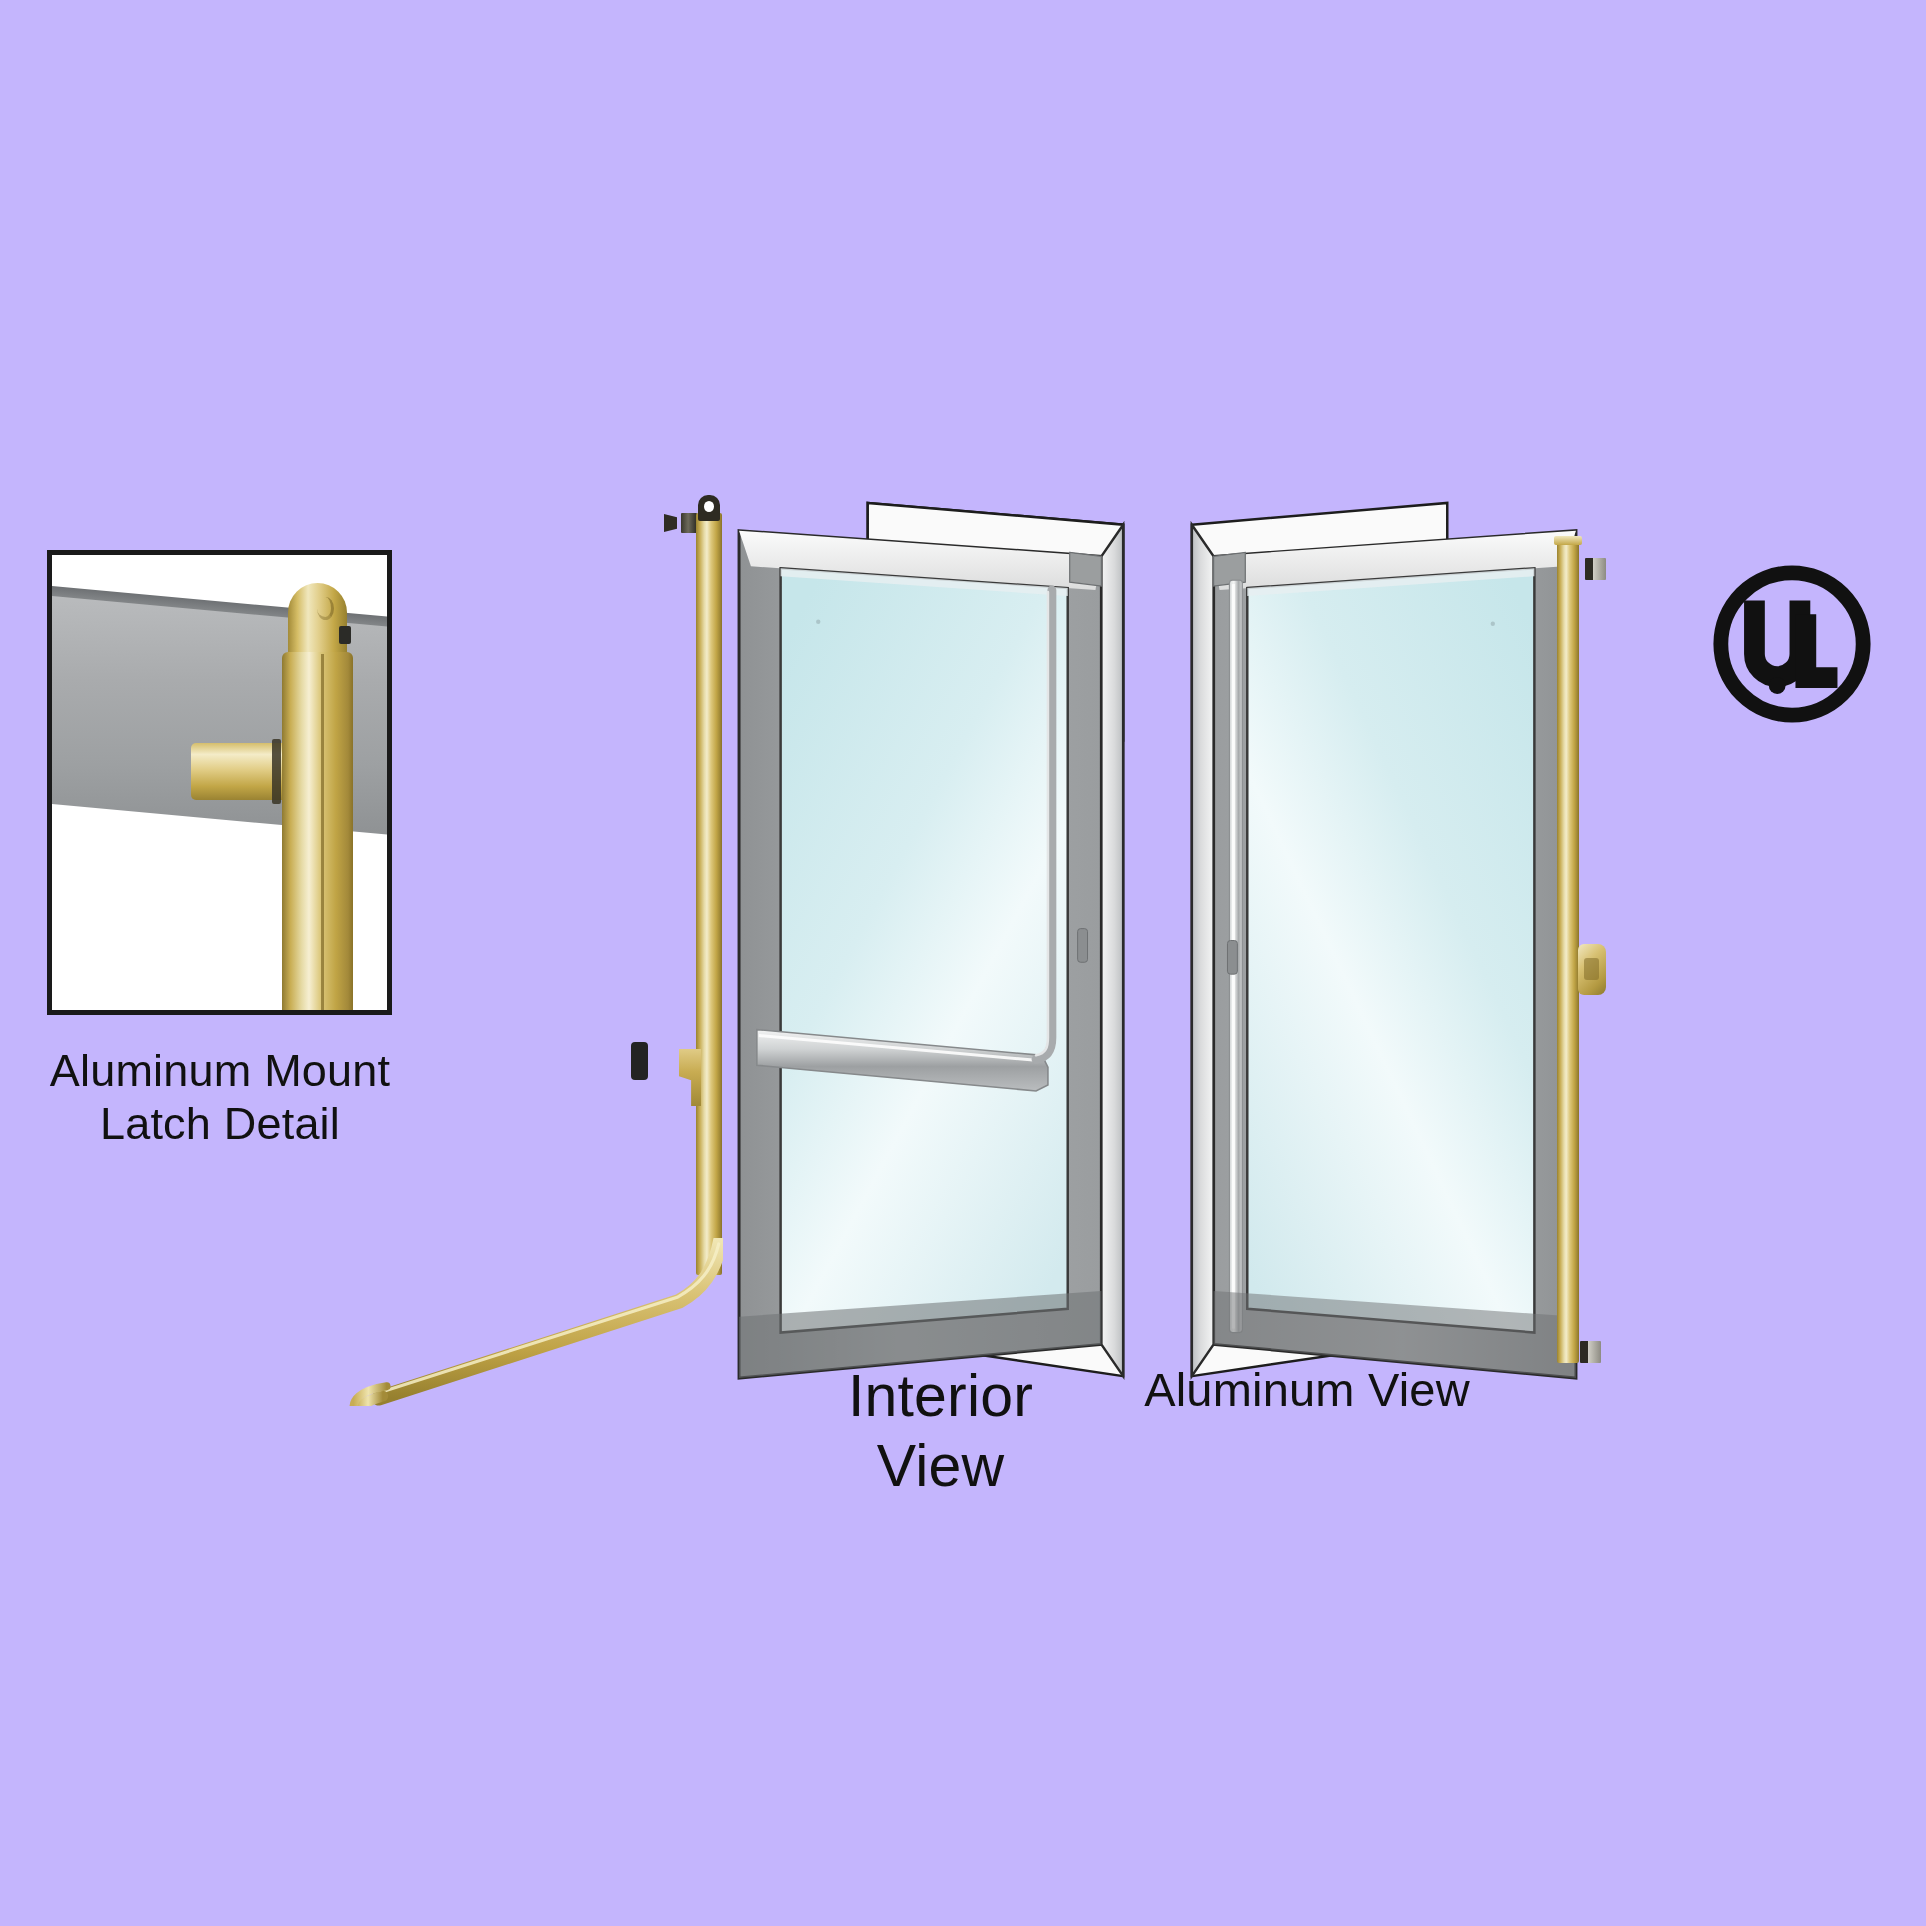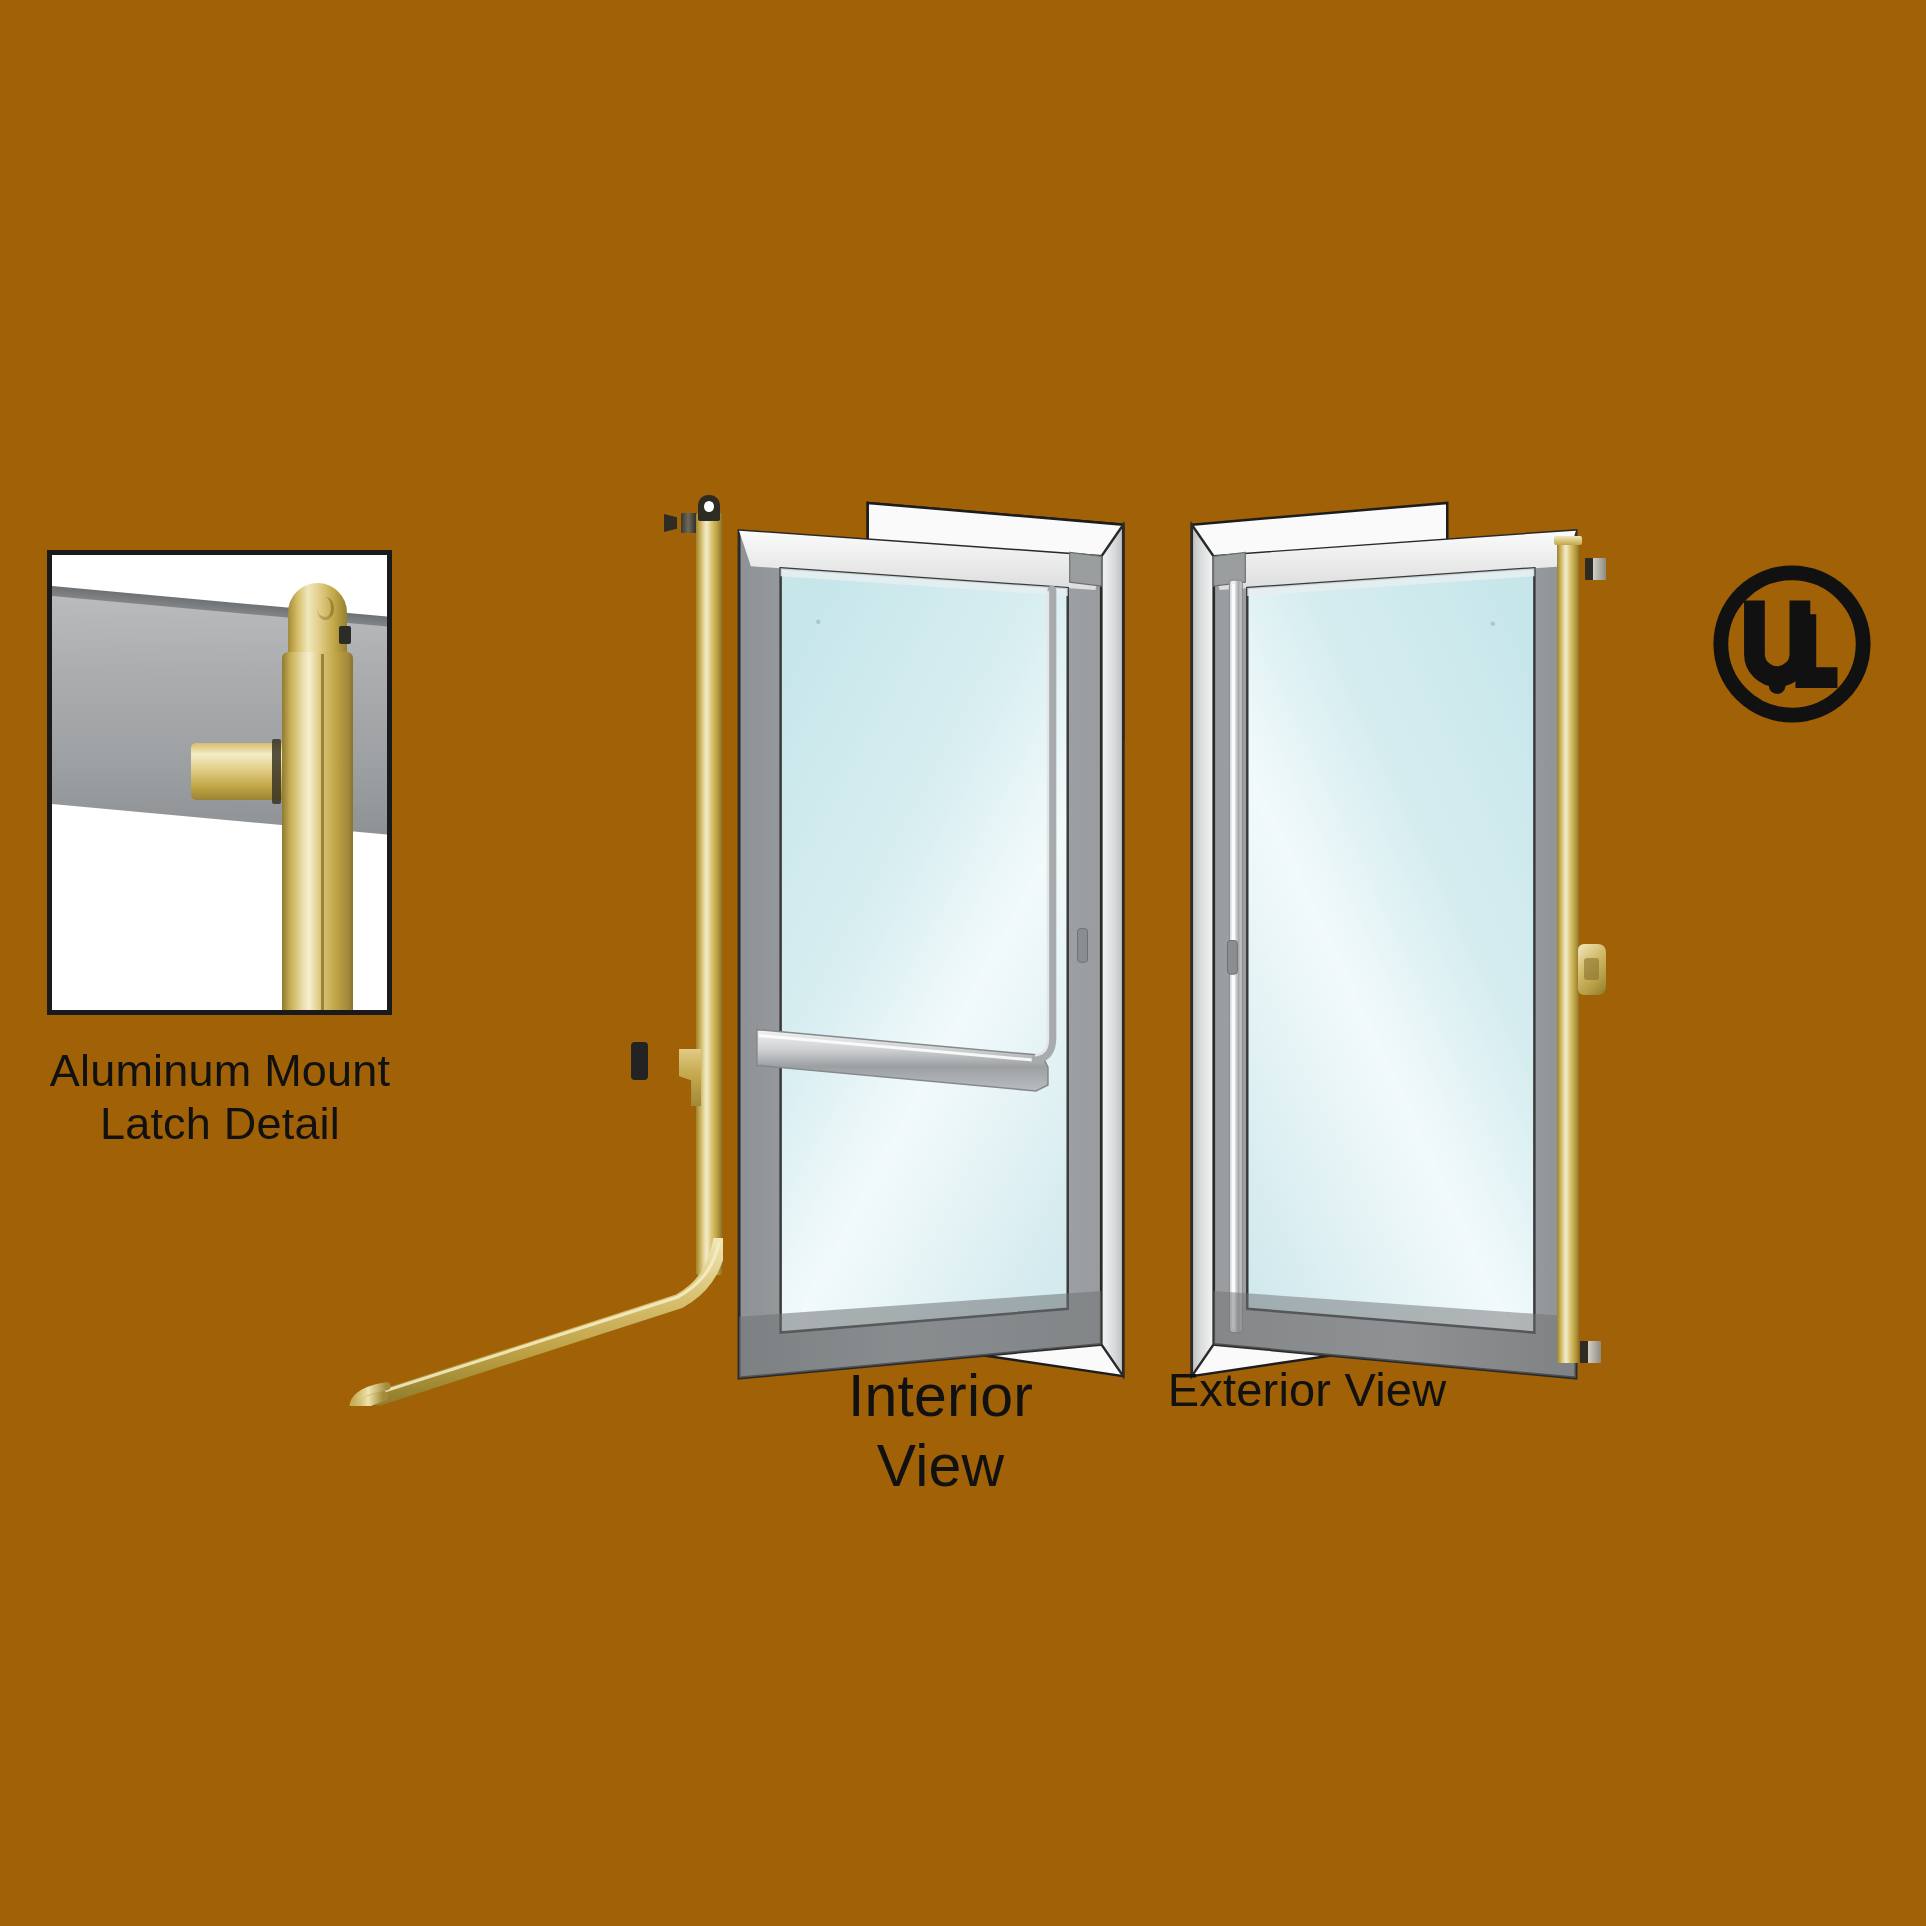--- a/index.html
+++ b/index.html
@@ -15,21 +15,21 @@
     overflow: hidden;
     font-family: "Liberation Sans", sans-serif;
     -webkit-font-smoothing: antialiased;
   }
 
   #stage {
     position: absolute;
     left: 0; top: 0;
     width: 1927px;
     height: 1927px;
-    background: #a16207;
+    background: #c4b5fd;
   }
 
   
   .caption {
     position: absolute;
     color: #111111;
     font-family: "Liberation Sans", sans-serif;
     font-weight: 400;
     letter-spacing: 0.2px;
     text-align: center;
@@ -472,21 +472,21 @@
         <rect x="64" y="86" width="13" height="760" fill="url(#pullExt)" stroke="#8d9092" stroke-width="1.2" rx="3"></rect>
         <rect x="66.5" y="90" width="3" height="752" fill="#fdfdfd" opacity="0.9"></rect>
       </g>
 
       <rect x="62" y="450" width="10" height="34" rx="3" fill="#8b8e90" stroke="#6d7072" stroke-width="1"></rect>
 
       <polygon points="48,804 414,830 414,892 48,858" fill="#6f7274" opacity="0.5"></polygon>
     </svg>
   </div>
 
-  <div class="caption" style="left:1089px; top:1362px; width:436px; font-size:47px;">Exterior View</div>
+  <div class="caption" style="left:1089px; top:1362px; width:436px; font-size:47px;">Aluminum View</div>
 
   <div class="rod" id="rod-right"></div>
   <div id="rod-right-cap"></div>
   <div id="rod-right-fitting-top"></div>
   <div id="rod-right-thumbturn"></div>
   <div id="rod-right-thumbturn-slot"></div>
   <div id="rod-right-fitting-bottom"></div>
 
   <div id="ul-mark">
     <svg width="170" height="170" viewBox="0 0 172 172">

